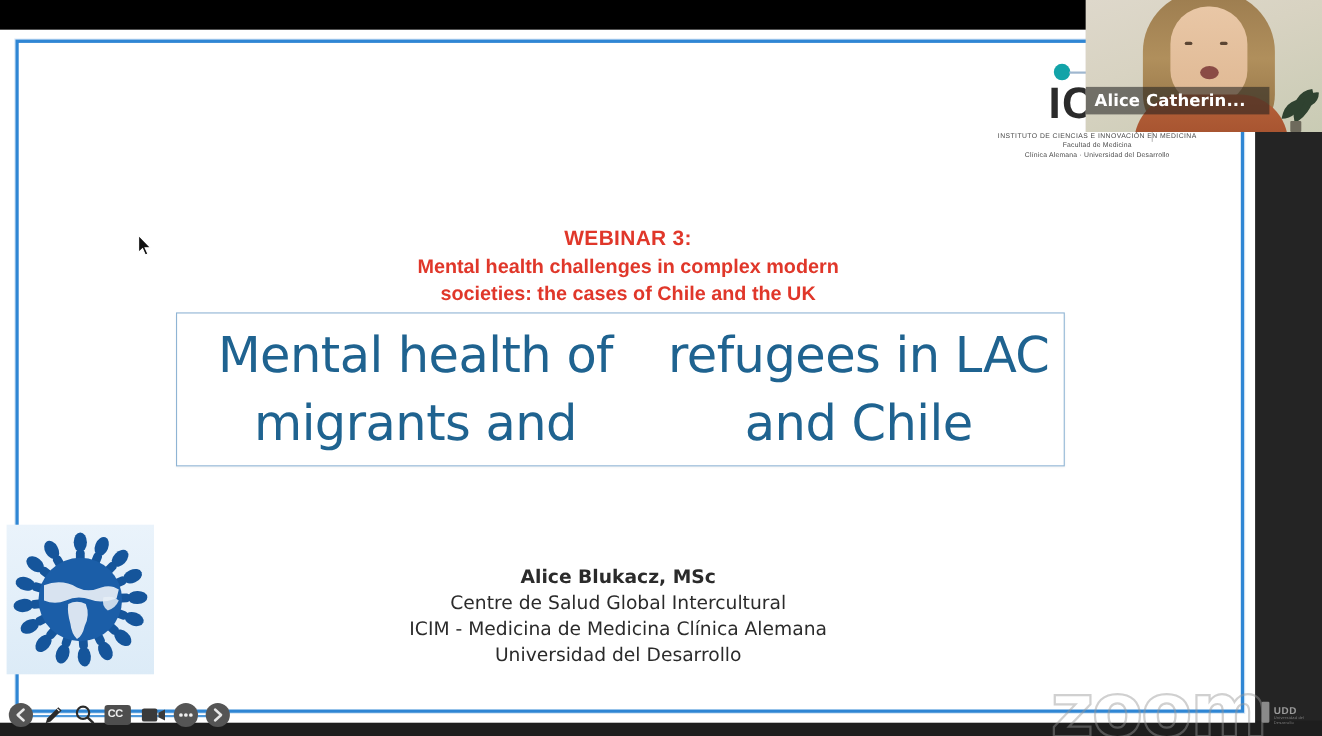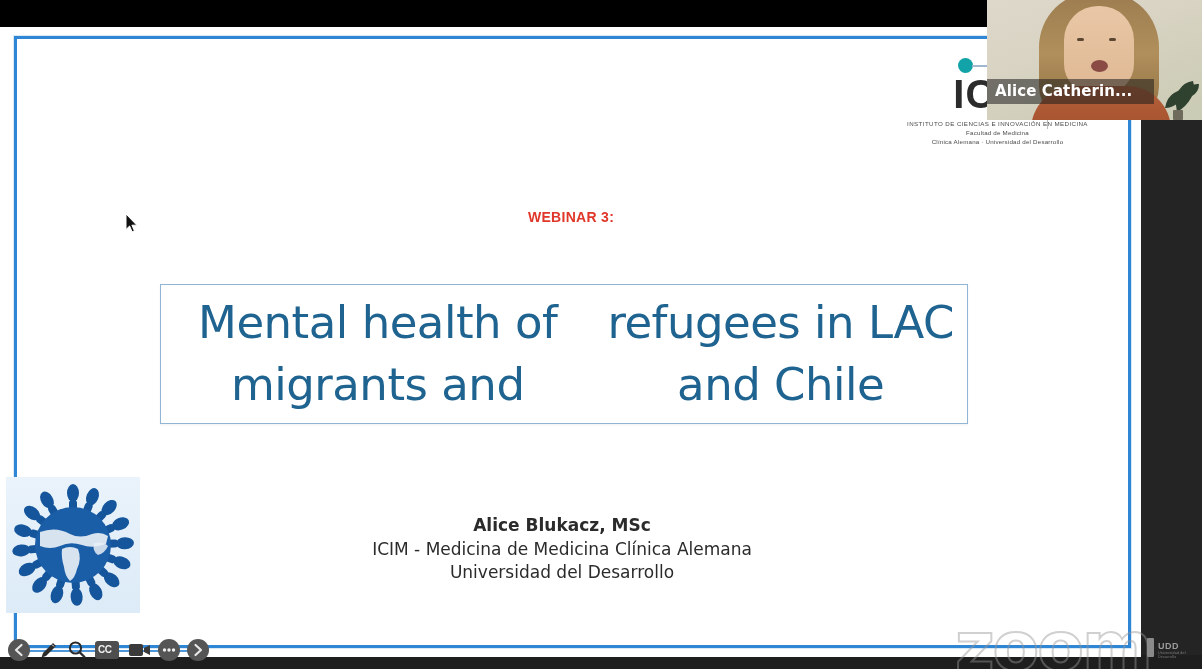--- a/index.html
+++ b/index.html
@@ -30,21 +30,21 @@
   .link{position:absolute;left:72px;top:10px;width:26px;height:2px;background:#9fb7cf;}
   .icim-word{font-family:"Liberation Sans",sans-serif;font-weight:bold;font-size:40px;letter-spacing:1px;
              color:#2b2b2b;line-height:42px;margin-top:-2px;}
   .icim-rule{position:absolute;left:147px;top:22px;width:1px;height:52px;background:#bbb;}
   .icim-sub{font-size:6.2px;color:#4a4a4a;line-height:9px;letter-spacing:.2px;margin-top:4px;}
   .icim-sub .l1{letter-spacing:.4px;}
 
   
   .webinar{position:absolute;left:261px;top:178px;width:620px;text-align:center;
            color:#e0372a;font-weight:bold;line-height:25px;}
-  .webinar .l1{font-size:14px;letter-spacing:.3px;}
+  .webinar .l1{font-size:19px;letter-spacing:.3px;}
   .webinar .l2{font-size:18px;}
 
   
   .titlebox{position:absolute;left:160px;top:257px;width:806px;height:138px;
             border:1px solid #8fb4d4;background:#fff;box-shadow:0 1px 2px rgba(0,0,0,.06);}
   .titletext{position:absolute;left:160px;top:262px;width:806px;height:130px;
              display:flex;flex-direction:row;justify-content:center;align-items:center;
              color:#1f6390;font-size:45px;line-height:62px;font-weight:400;text-align:center;
              font-family:"DejaVu Sans",sans-serif;letter-spacing:-.5px;}
 
@@ -121,30 +121,33 @@
       <div class="icim-rule"></div>
       <div class="icim-sub">
         <div class="l1">INSTITUTO DE CIENCIAS E INNOVACIÓN EN MEDICINA</div>
         <div>Facultad de Medicina</div>
         <div>Clínica Alemana · Universidad del Desarrollo</div>
       </div>
     </div>
 
     <div class="webinar">
       <div class="l1">WEBINAR 3:</div>
+      <div class="l2">Mental health challenges in complex modern</div>
+      <div class="l2">societies: the cases of Chile and the UK</div>
     </div>
 
     <div class="titlebox"></div>
     <div class="titletext">
       <div>Mental health of migrants and</div>
       <div>refugees in LAC and Chile</div>
     </div>
 
     <div class="author">
       <div class="nm">Alice Blukacz, MSc</div>
+      <div>Centre de Salud Global Intercultural</div>
       <div>ICIM - Medicina de Medicina Clínica Alemana</div>
       <div>Universidad del Desarrollo</div>
     </div>
 
     <div class="globe-card">
       <svg width="134" height="136" viewBox="0 0 134 136">
         <g fill="#15559b">
           <g id="ring">
             <g transform="translate(67,68)">
               <g transform="rotate(0) translate(0,-52)">

